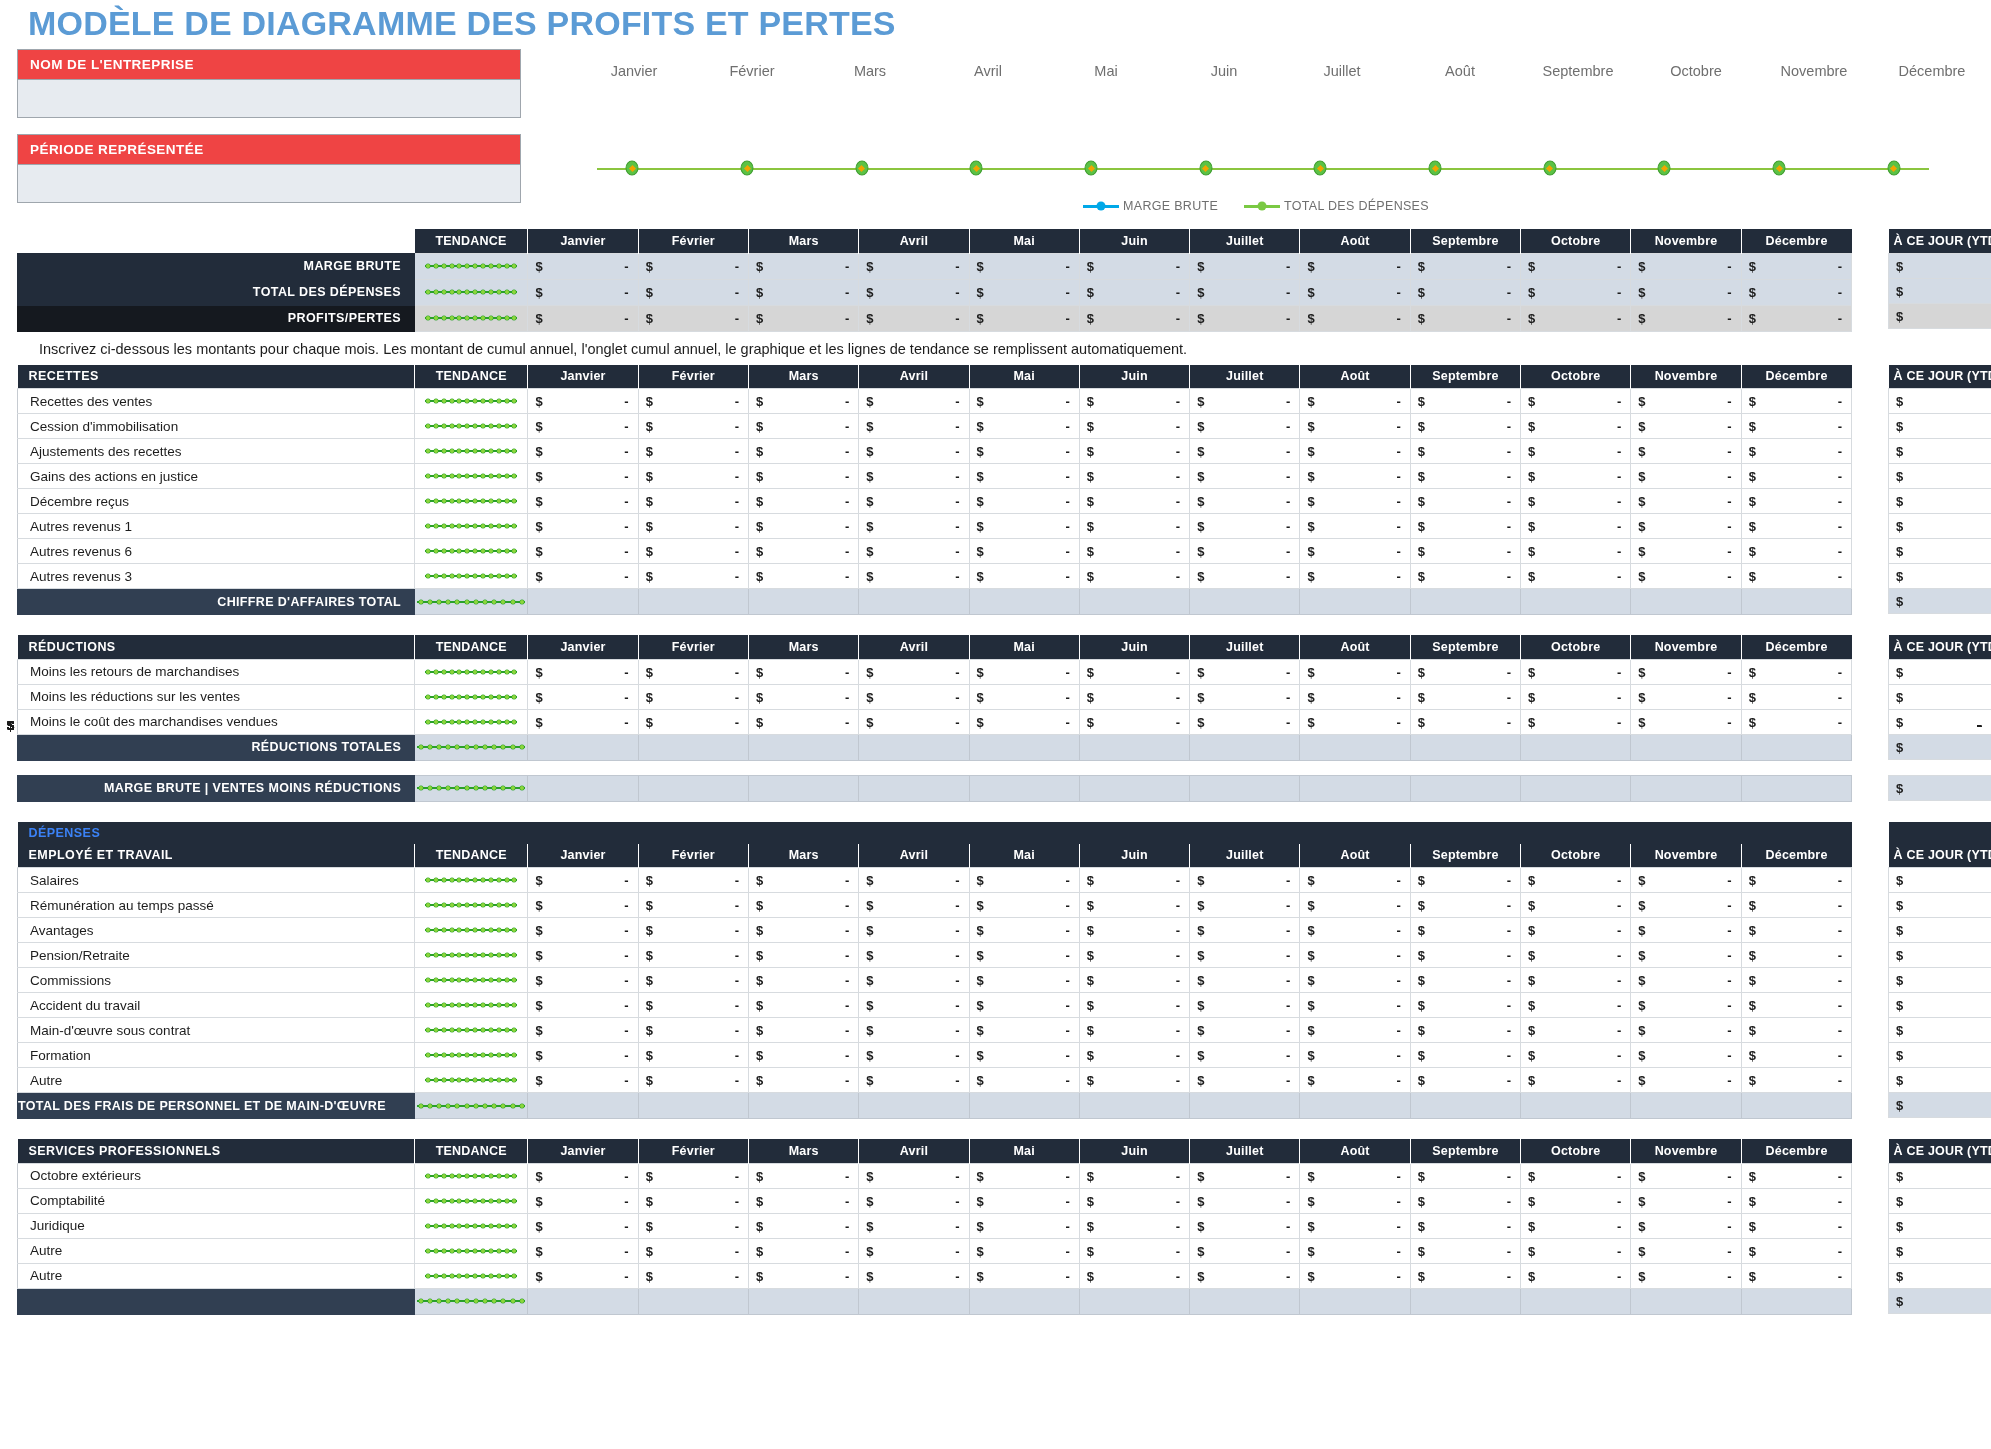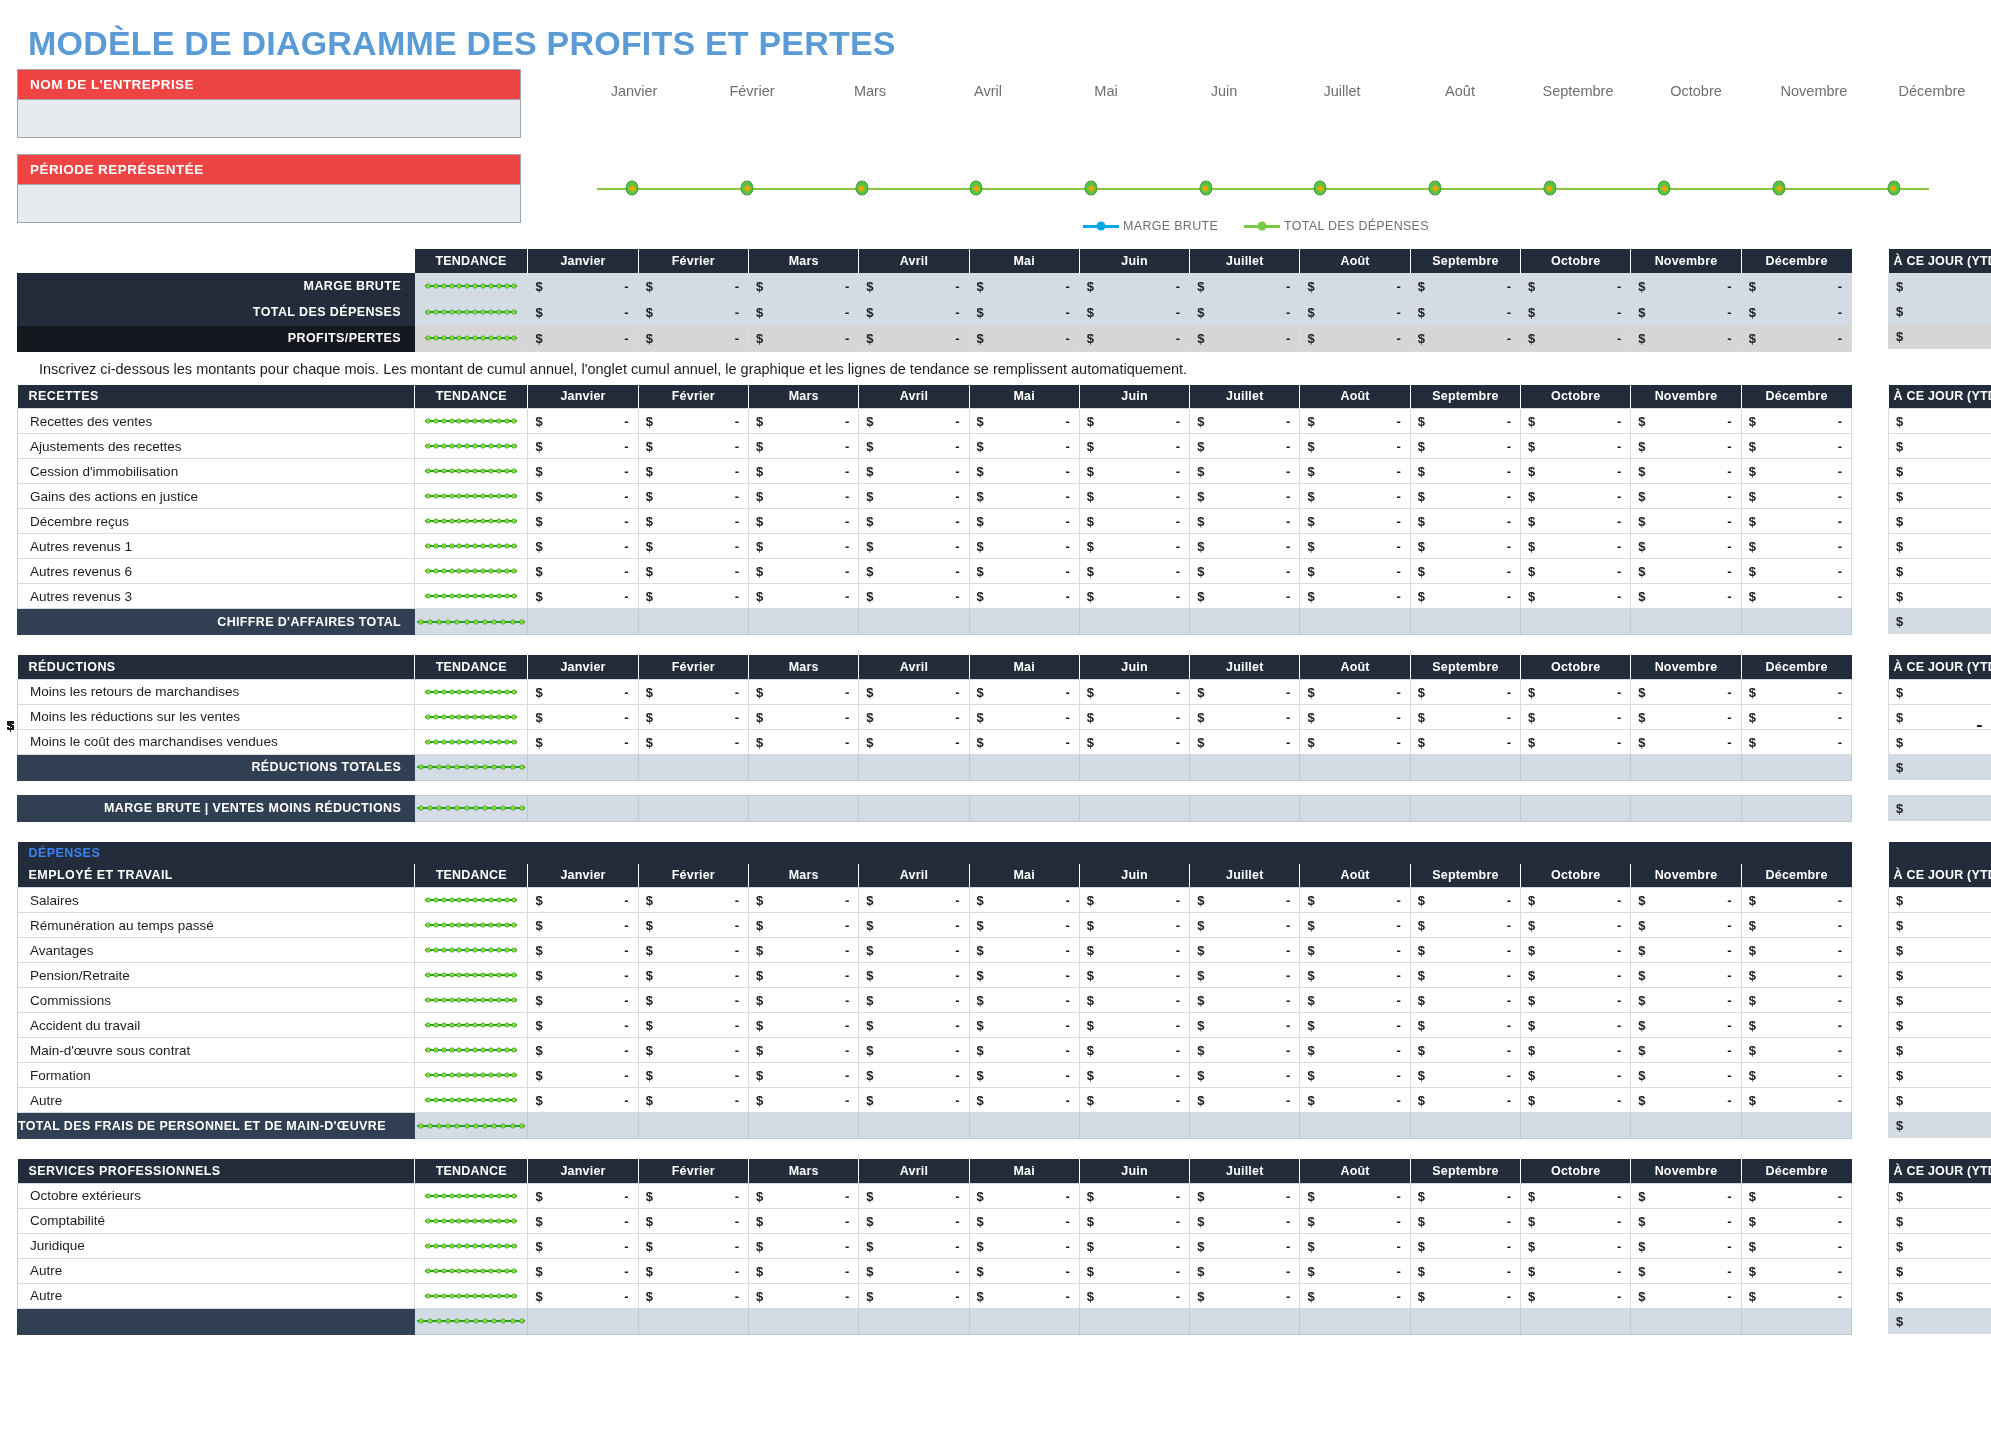--- a/index.html
+++ b/index.html
@@ -14,21 +14,21 @@
     overflow: hidden;
     position: relative;
   }
 
   
   .page-title {
     color: #5b9bd5;
     font-size: 34px;
     font-weight: bold;
     letter-spacing: .2px;
-    padding: 24px 0 6px 28px;
+    padding: 4px 0 6px 28px;
     line-height: 1.15;
     white-space: nowrap;
   }
 
   
   .top-area {
     display: flex;
     align-items: flex-start;
     padding: 0 0 0 16px;
     height: 180px;
@@ -713,91 +713,91 @@
               <td class="money ">
       <span class="cur">$</span>
                 <span class="val">-</span>
               </td>
               <td class="money ">
       <span class="cur">$</span>
                 <span class="val">-</span>
               </td>
       </tr>
             <tr class="row">
+        <td class="lbl">Cession d'immobilisation</td>
+        <td class="trend">
+                <div class="spark">
+    <span class="ln"></span>
+    <span class="dots">
+                    <span></span>
+                    <span></span>
+                    <span></span>
+                    <span></span>
+                    <span></span>
+                    <span></span>
+                    <span></span>
+                    <span></span>
+                    <span></span>
+                    <span></span>
+                    <span></span>
+                    <span></span>
+                  </span>
+  </div>
+              </td>
+        <td class="money ">
+      <span class="cur">$</span>
+                <span class="val">-</span>
+              </td>
+              <td class="money ">
+      <span class="cur">$</span>
+                <span class="val">-</span>
+              </td>
+              <td class="money ">
+      <span class="cur">$</span>
+                <span class="val">-</span>
+              </td>
+              <td class="money ">
+      <span class="cur">$</span>
+                <span class="val">-</span>
+              </td>
+              <td class="money ">
+      <span class="cur">$</span>
+                <span class="val">-</span>
+              </td>
+              <td class="money ">
+      <span class="cur">$</span>
+                <span class="val">-</span>
+              </td>
+              <td class="money ">
+      <span class="cur">$</span>
+                <span class="val">-</span>
+              </td>
+              <td class="money ">
+      <span class="cur">$</span>
+                <span class="val">-</span>
+              </td>
+              <td class="money ">
+      <span class="cur">$</span>
+                <span class="val">-</span>
+              </td>
+              <td class="money ">
+      <span class="cur">$</span>
+                <span class="val">-</span>
+              </td>
+              <td class="money ">
+      <span class="cur">$</span>
+                <span class="val">-</span>
+              </td>
+              <td class="money ">
+      <span class="cur">$</span>
+                <span class="val">-</span>
+              </td>
+      </tr>
+            <tr class="row">
         <td class="lbl">Ajustements des recettes</td>
-        <td class="trend">
-                <div class="spark">
-    <span class="ln"></span>
-    <span class="dots">
-                    <span></span>
-                    <span></span>
-                    <span></span>
-                    <span></span>
-                    <span></span>
-                    <span></span>
-                    <span></span>
-                    <span></span>
-                    <span></span>
-                    <span></span>
-                    <span></span>
-                    <span></span>
-                  </span>
-  </div>
-              </td>
-        <td class="money ">
-      <span class="cur">$</span>
-                <span class="val">-</span>
-              </td>
-              <td class="money ">
-      <span class="cur">$</span>
-                <span class="val">-</span>
-              </td>
-              <td class="money ">
-      <span class="cur">$</span>
-                <span class="val">-</span>
-              </td>
-              <td class="money ">
-      <span class="cur">$</span>
-                <span class="val">-</span>
-              </td>
-              <td class="money ">
-      <span class="cur">$</span>
-                <span class="val">-</span>
-              </td>
-              <td class="money ">
-      <span class="cur">$</span>
-                <span class="val">-</span>
-              </td>
-              <td class="money ">
-      <span class="cur">$</span>
-                <span class="val">-</span>
-              </td>
-              <td class="money ">
-      <span class="cur">$</span>
-                <span class="val">-</span>
-              </td>
-              <td class="money ">
-      <span class="cur">$</span>
-                <span class="val">-</span>
-              </td>
-              <td class="money ">
-      <span class="cur">$</span>
-                <span class="val">-</span>
-              </td>
-              <td class="money ">
-      <span class="cur">$</span>
-                <span class="val">-</span>
-              </td>
-              <td class="money ">
-      <span class="cur">$</span>
-                <span class="val">-</span>
-              </td>
-      </tr>
-            <tr class="row">
-        <td class="lbl">Cession d'immobilisation</td>
         <td class="trend">
                 <div class="spark">
     <span class="ln"></span>
     <span class="dots">
                     <span></span>
                     <span></span>
                     <span></span>
                     <span></span>
                     <span></span>
                     <span></span>

